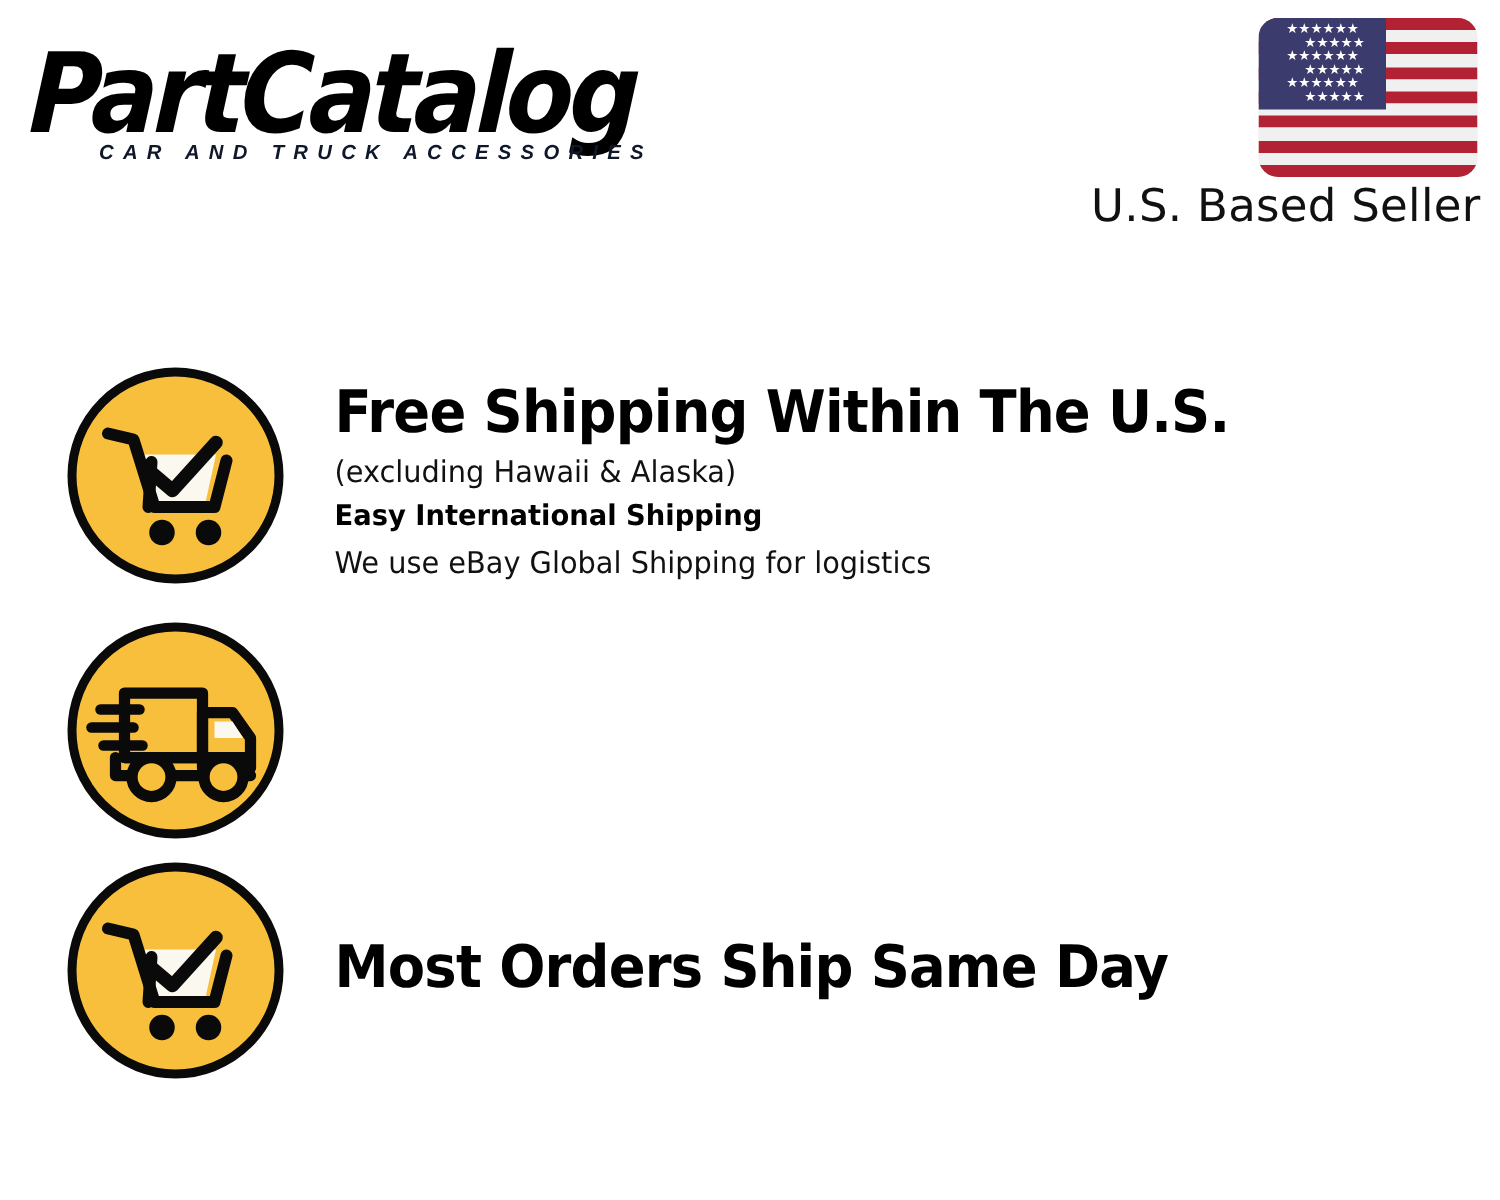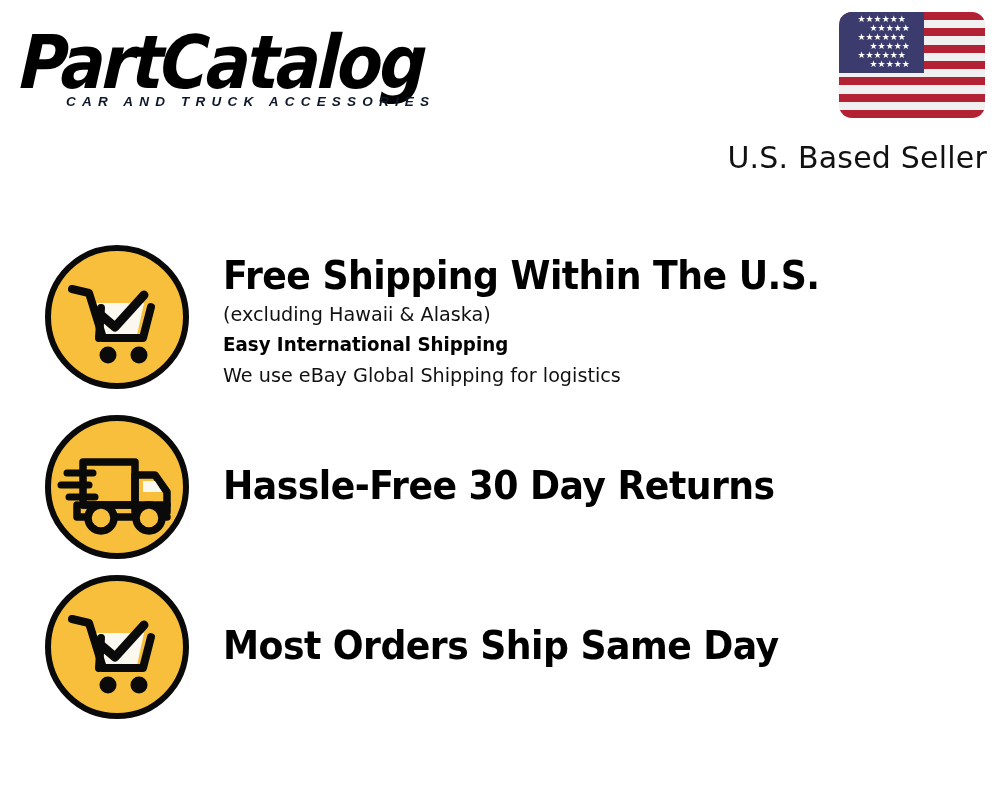--- a/index.html
+++ b/index.html
@@ -105,21 +105,20 @@
     top: 112px;
     width: 260px;
     text-align: right;
     font-family: "DejaVu Sans", sans-serif;
     font-weight: 400;
     font-size: 30px;
     line-height: 36px;
     letter-spacing: 0.2px;
     color: #111111;
     white-space: nowrap;
-    margin-top: 20px;
   }
 
   
   .features { position: absolute; left: 0; top: 175px; width: 1000px; }
 
   .feature-row {
     position: absolute;
     left: 0;
     width: 976px;
     display: flex;
@@ -254,23 +253,20 @@
         <path d="M92 62 H112 L124 79 V99 H92 Z" fill="none" stroke="#0a0a0a" stroke-width="7.5" stroke-linejoin="round"></path>
         <polygon points="100,68 112,68 119,79 100,79" fill="#fbf8f0"></polygon>
 
         <path d="M40 92 H124" stroke="#0a0a0a" stroke-width="7.5" stroke-linecap="round"></path>
         <path d="M34 92 V104 H124" fill="none" stroke="#0a0a0a" stroke-width="7.5" stroke-linejoin="round" stroke-linecap="round"></path>
 
         <circle cx="58" cy="105" r="13" fill="#f7bf3c" stroke="#0a0a0a" stroke-width="7.5"></circle>
         <circle cx="106" cy="105" r="13" fill="#f7bf3c" stroke="#0a0a0a" stroke-width="7.5"></circle>
       </svg>
     </div>
-    <div class="feature-text">
-      <div class="headline">Hassle-Free 30 Day Returns</div>
-    </div>
   </div>
 
   <div class="feature-row r3">
     <div class="icon-badge">
       <svg viewBox="0 0 148 148" xmlns="http://www.w3.org/2000/svg">
         <circle cx="74" cy="74" r="69" fill="#f7bf3c" stroke="#0a0a0a" stroke-width="6"></circle>
         <polygon points="53,60 101,60 94,92 60,92" fill="#fbf8f0"></polygon>
         <path d="M29 46 L46 50 L60 95 L100 95 L108 64" fill="none" stroke="#0a0a0a" stroke-width="8" stroke-linecap="round" stroke-linejoin="round"></path>
         <path d="M58 65 L56 95" fill="none" stroke="#0a0a0a" stroke-width="8" stroke-linecap="round"></path>
         <path d="M59 73 L72 84 L101 52" fill="none" stroke="#0a0a0a" stroke-width="9" stroke-linecap="round" stroke-linejoin="round"></path>

